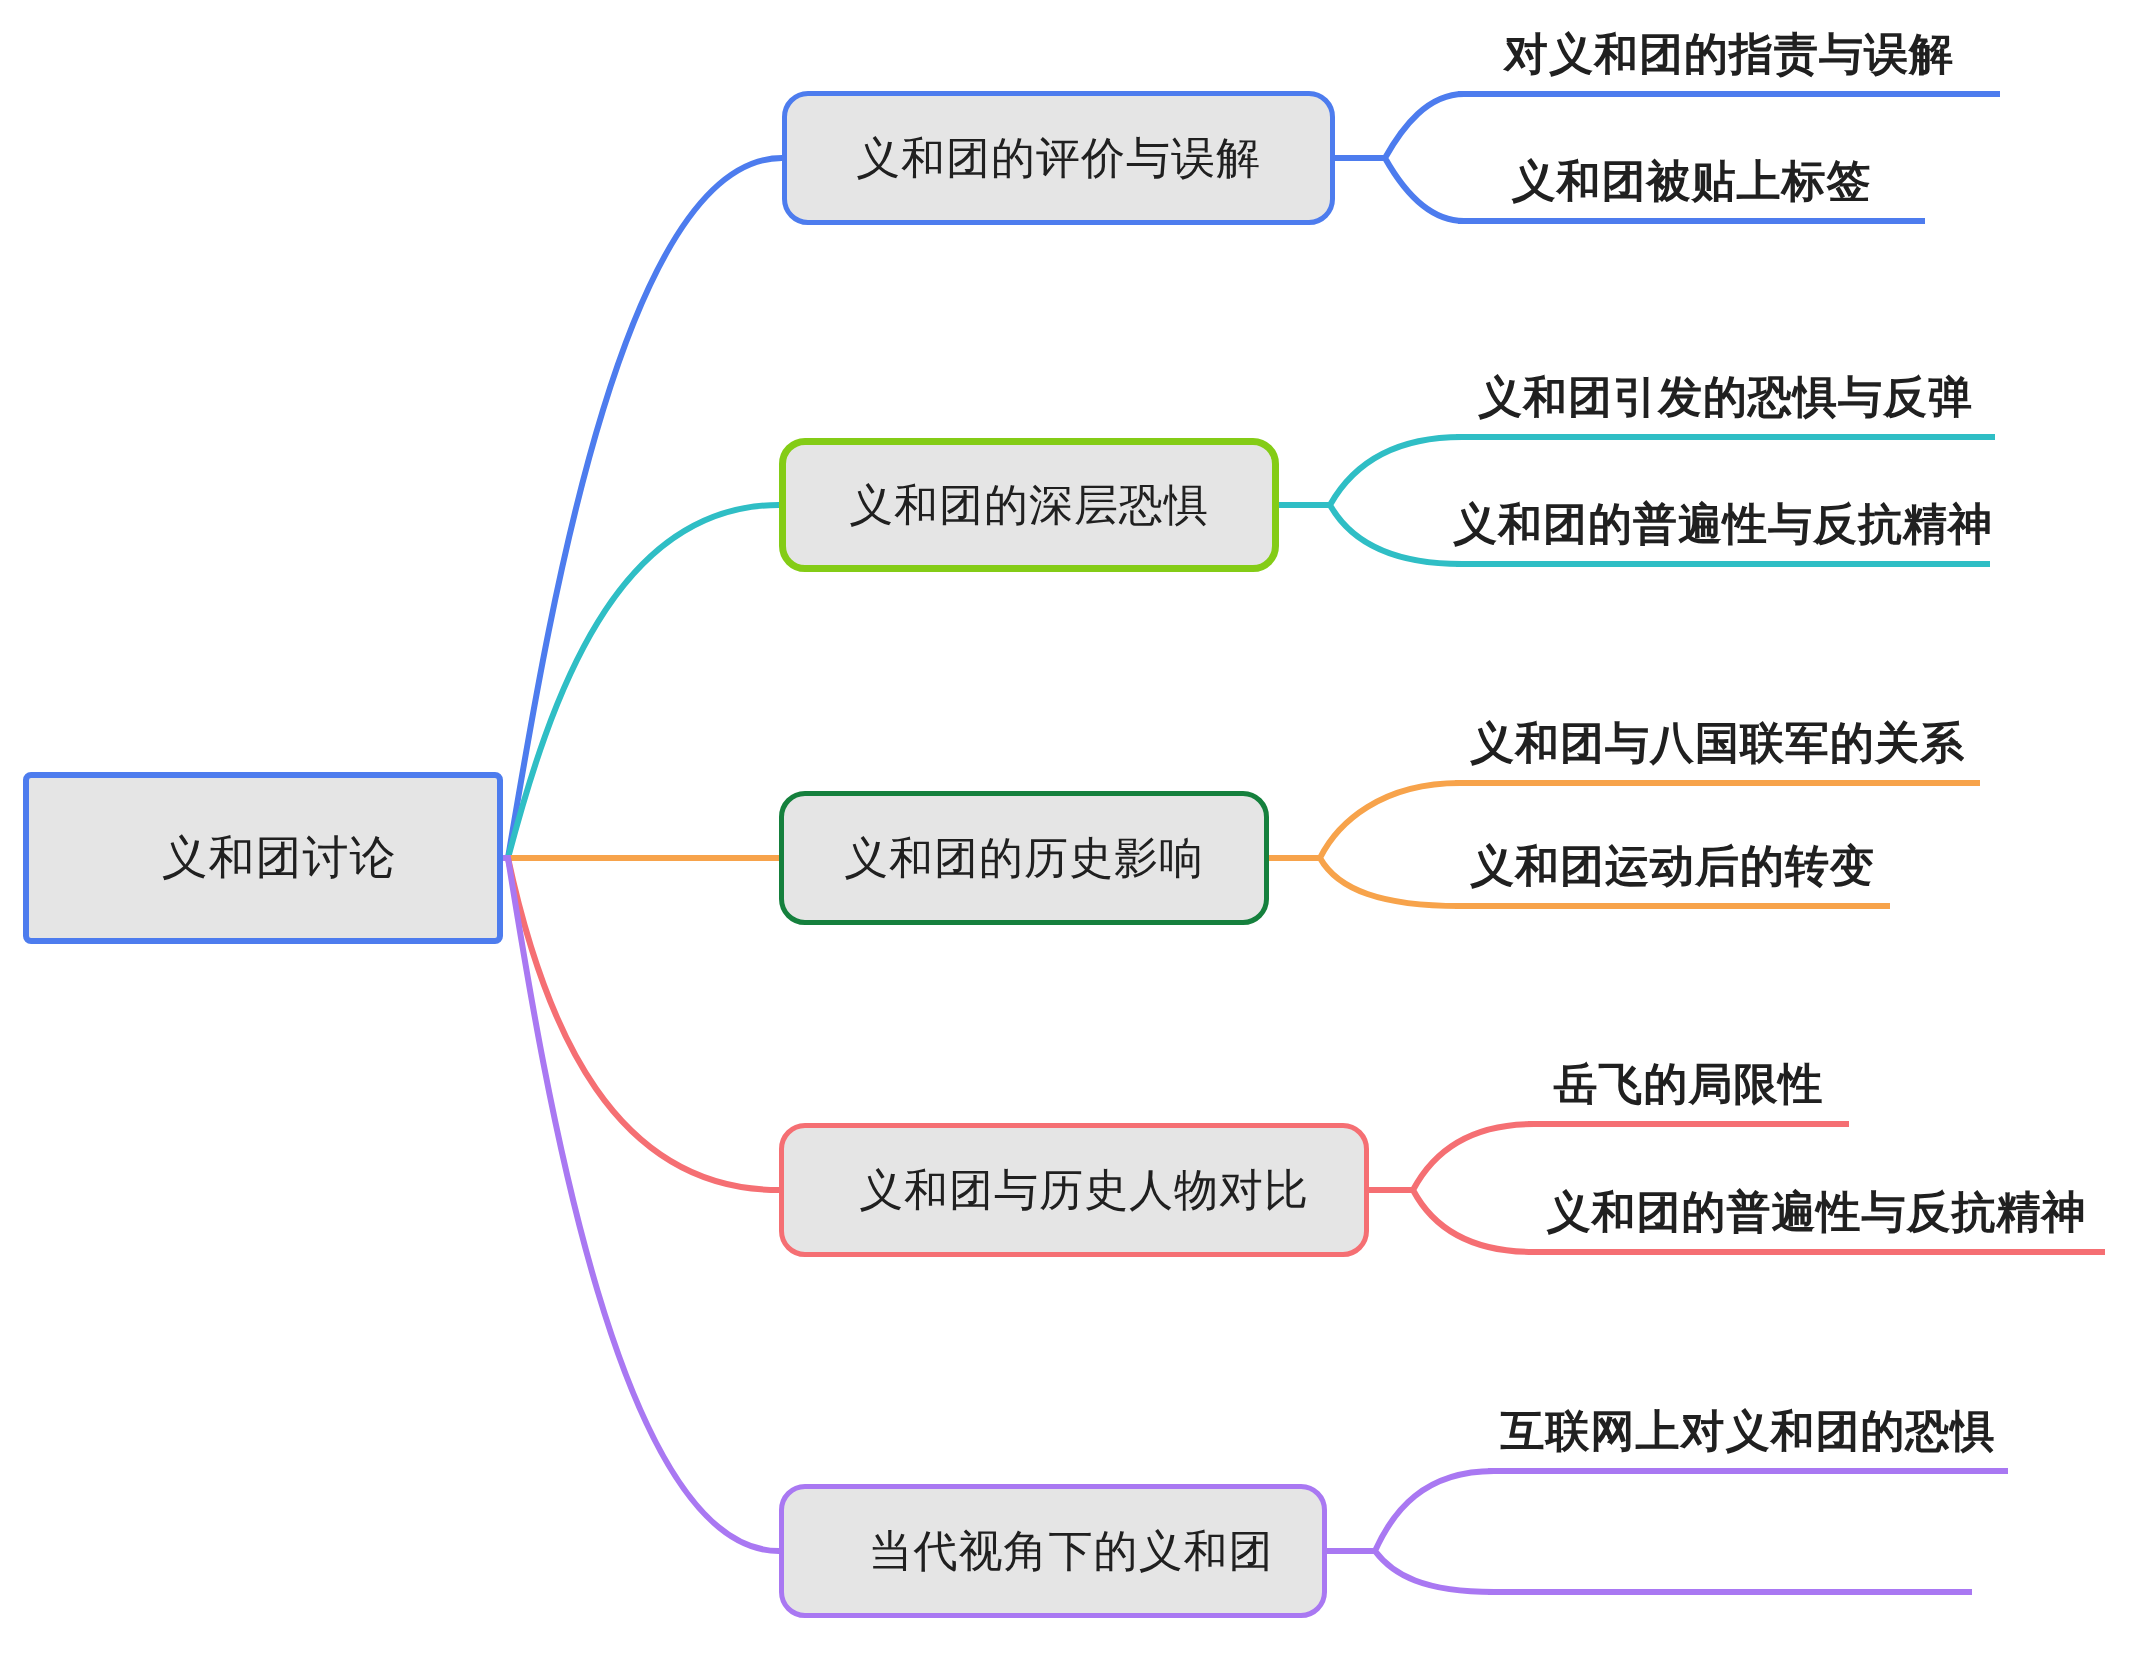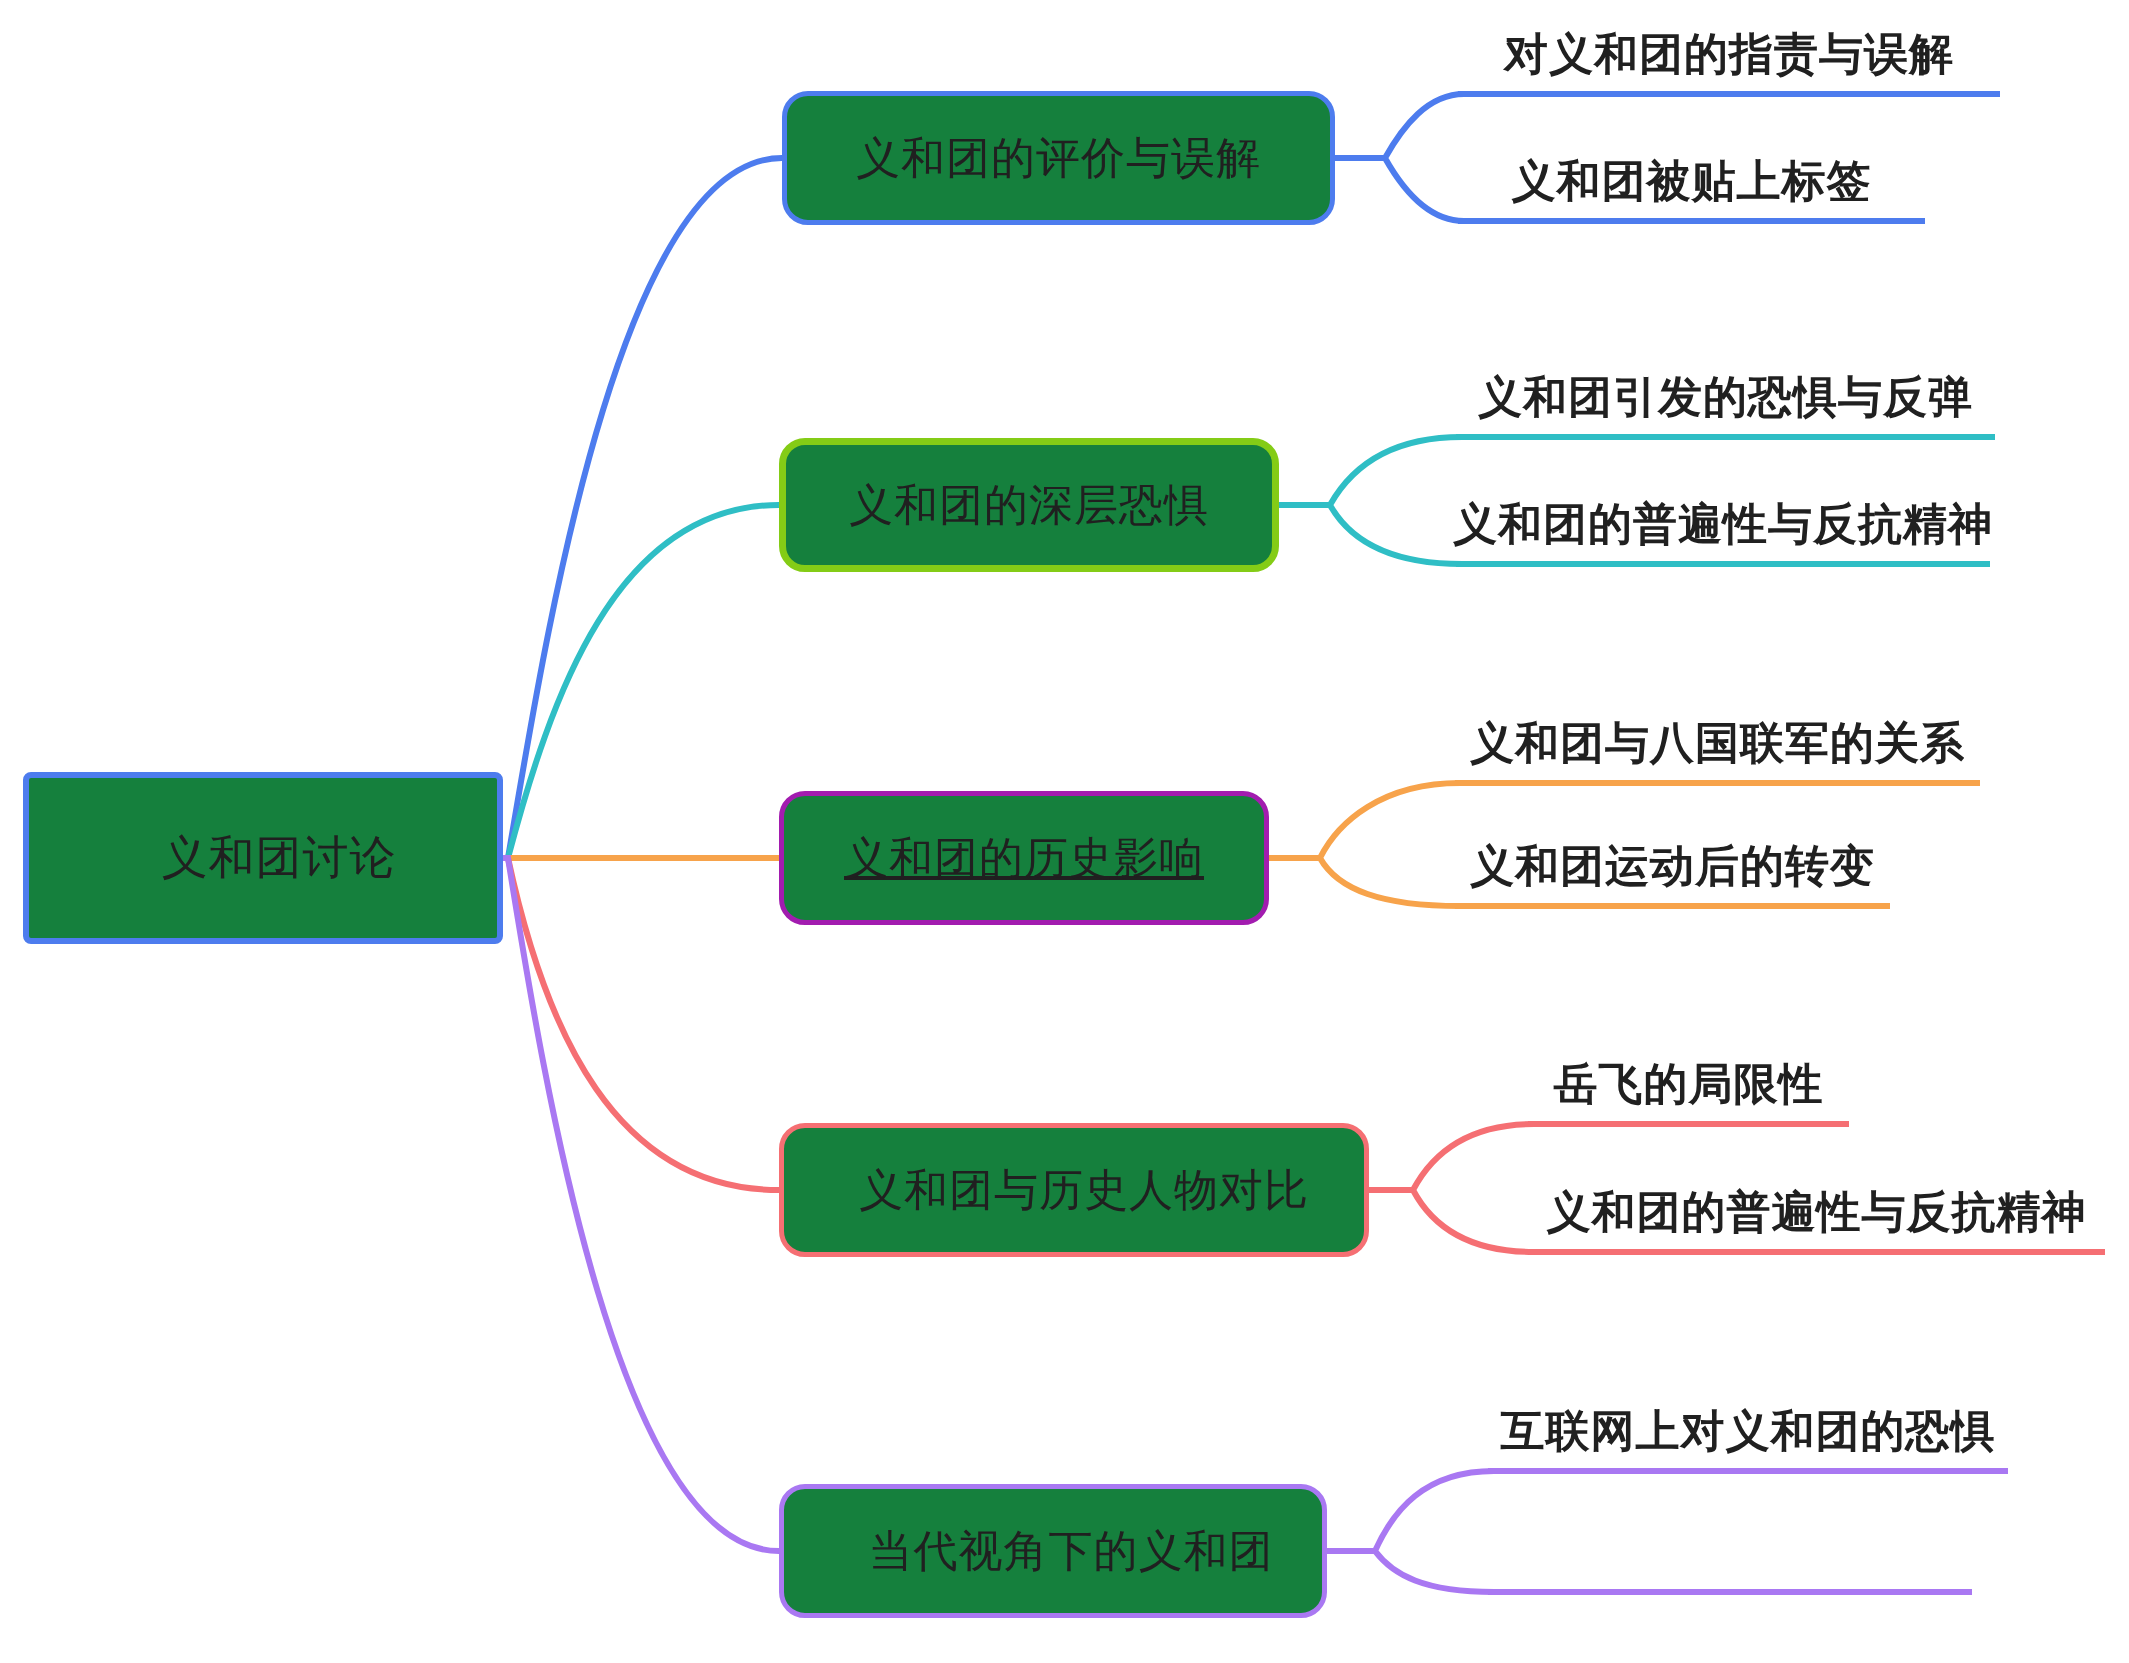--- a/index.html
+++ b/index.html
@@ -7,38 +7,38 @@
     position:relative;
     width:2129px;height:1663px;
     background:#ffffff;
     font-family:"Liberation Sans","DejaVu Sans",sans-serif;
     color:#202020;
     overflow:hidden;
   }
   #links{position:absolute;left:0;top:0;width:2129px;height:1663px;}
   .node-box{
     position:absolute;
-    background:#15803d;
+    background:#e5e5e5;
     border-radius:26px;
     display:flex;align-items:center;justify-content:center;
     box-sizing:border-box;
     font-size:44px;
     letter-spacing:1px;
     white-space:nowrap;
     z-index:2;
   }
   .root-box{
     left:23px;top:772px;width:480px;height:172px;
     border:6px solid #4D7CEE;border-radius:8px;
     font-size:46px;
     padding-left:32px;
   }
   .b-blue  {border:5px solid #4D7CEE;}
   .b-teal  {border:7px solid #84cc16;}
-  .b-orange{border:5px solid #a21caf;text-decoration:underline;}
+  .b-orange{border:5px solid #15803d;}
   .b-red   {border:5px solid #F56F73;padding-left:20px;}
   .b-purple{border:5px solid #A978F2;}
   .child-label{
     position:absolute;
     display:flex;align-items:flex-end;justify-content:center;
     font-size:44px;
     height:56px;
     letter-spacing:1px;
     white-space:nowrap;
     z-index:2;

